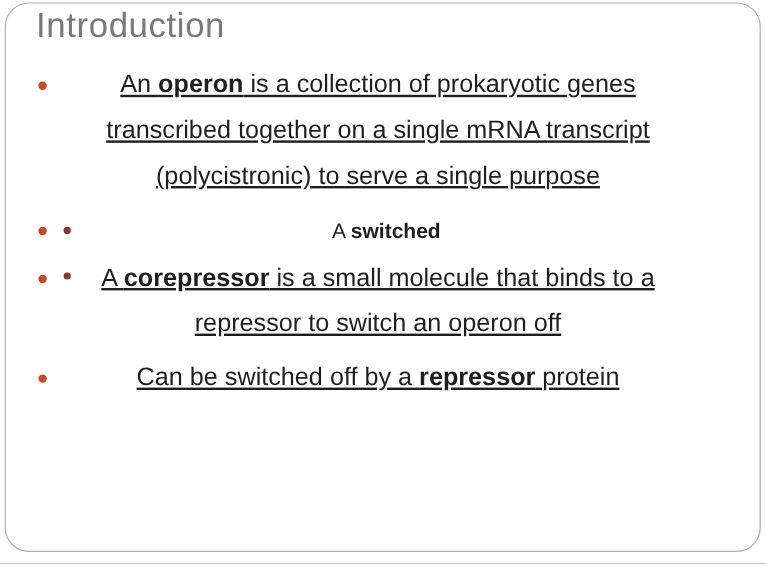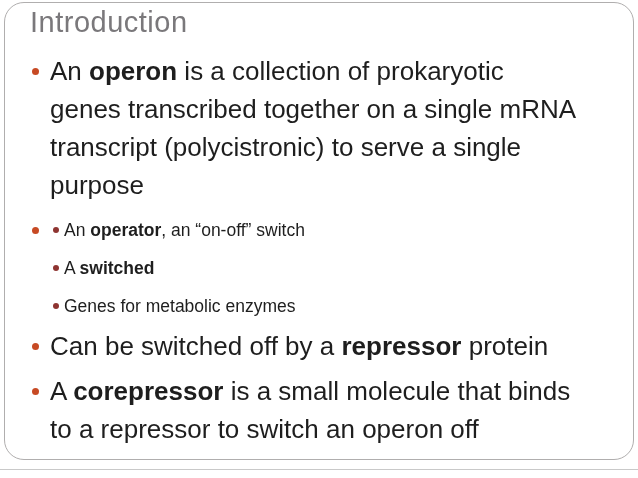--- a/index.html
+++ b/index.html
@@ -1,15 +1,15 @@
 <!DOCTYPE html>
 <html style="--title-color: #7a787b; --body-color: #1e1e1e; --bullet-l1-color: #c74a24; --bullet-l2-color: #8e3431; --frame-border-color: #b0aeae; --background: #ffffff;"><head>
 <meta charset="utf-8">
 <style>
-  * { margin: 0; padding: 0; box-sizing: border-box; }
+  * { margin: 0; padding: 0; box-sizing: border-box; text-align: center; }
   html, body { background: #fff; }
   body {
     width: 638px; height: 478px;
     position: relative;
     overflow: hidden;
     font-family: "Liberation Sans", "DejaVu Sans", sans-serif;
   }
   .slide {
     position: absolute; inset: 0;
     background: var(--background, #ffffff);
@@ -41,24 +41,25 @@
     width: 550px;
     color: var(--body-color, #1e1e1e);
   }
   .b { position: relative; }
   .b .dot {
     position: absolute;
     border-radius: 50%;
     display: inline-block;
   }
   .l1 {
-    font-size: 26px;
+    font-size: 21px;
     line-height: 38px;
     padding-left: 20px;
     margin: 2px 0 7px 0;
+    text-decoration: underline;
   }
   .l1 > .dot {
     left: 2px; top: 16px;
     width: 7px; height: 7px;
     background: var(--bullet-l1-color, #c74a24);
   }
   .l2 {
     font-size: 17.5px;
     line-height: 38px;
     padding-left: 34px;
@@ -82,36 +83,33 @@
   <div class="content">
 
     <p class="b l1">
       <span class="dot"></span><span><span>An </span><b>operon</b><span> is a collection of prokaryotic genes transcribed together on a single mRNA transcript (polycistronic) to serve a single purpose</span></span>
     </p>
 
     <p class="b l1">
       <span class="dot"></span>
     </p>
 
-    <p class="b l2">
-      <span class="dot"></span><span><span>An </span><b>operator</b><span>, an “on-off” switch</span></span>
-    </p>
 
     <p class="b l2">
       <span class="dot"></span><span><span>A </span><b>switched</b></span>
     </p>
 
     <p class="b l2">
-      <span class="dot"></span><span><span>Genes for metabolic enzymes</span></span>
+      <span class="dot"></span>
+    </p>
+
+    <p class="b l1">
+      <span class="dot"></span><span><span>A </span><b>corepressor</b><span> is a small molecule that binds to a repressor to switch an operon off</span></span>
     </p>
 
     <p class="b l1">
       <span class="dot"></span><span><span>Can be switched off by a </span><b>repressor</b><span> protein</span></span>
-    </p>
-
-    <p class="b l1">
-      <span class="dot"></span><span><span>A </span><b>corepressor</b><span> is a small molecule that binds to a repressor to switch an operon off</span></span>
     </p>
 
   </div>
 
   <div class="bottom-line"></div>
 </div>
 
 </body></html>

